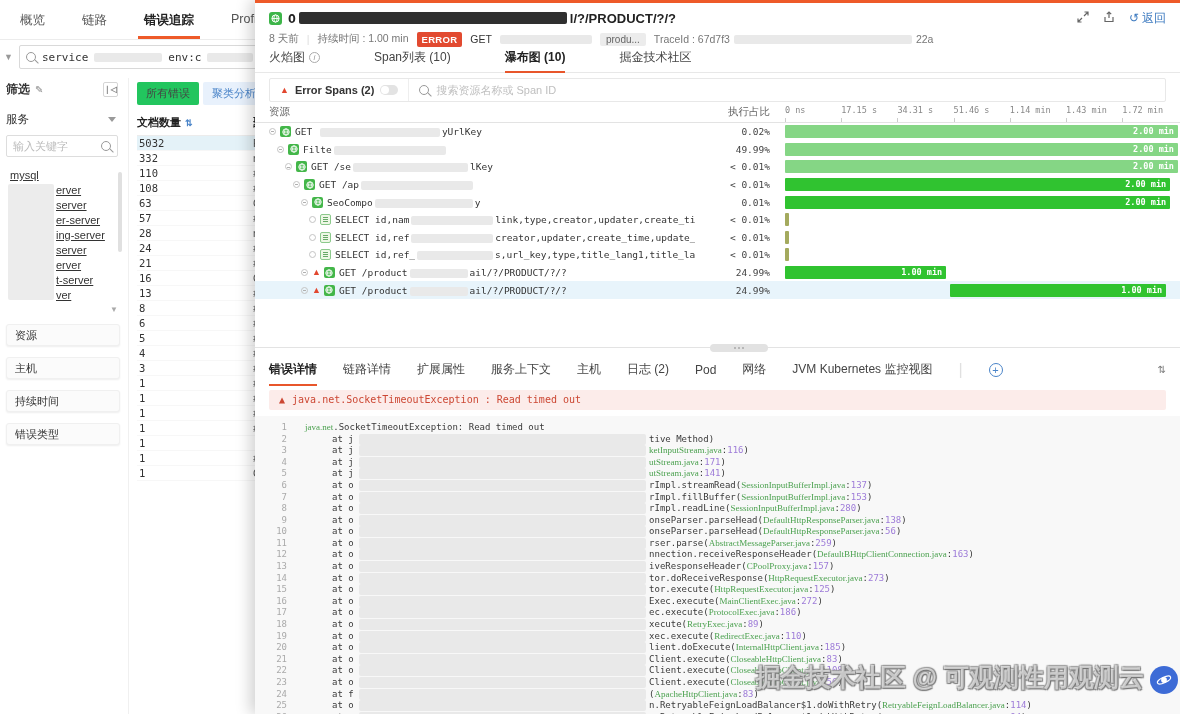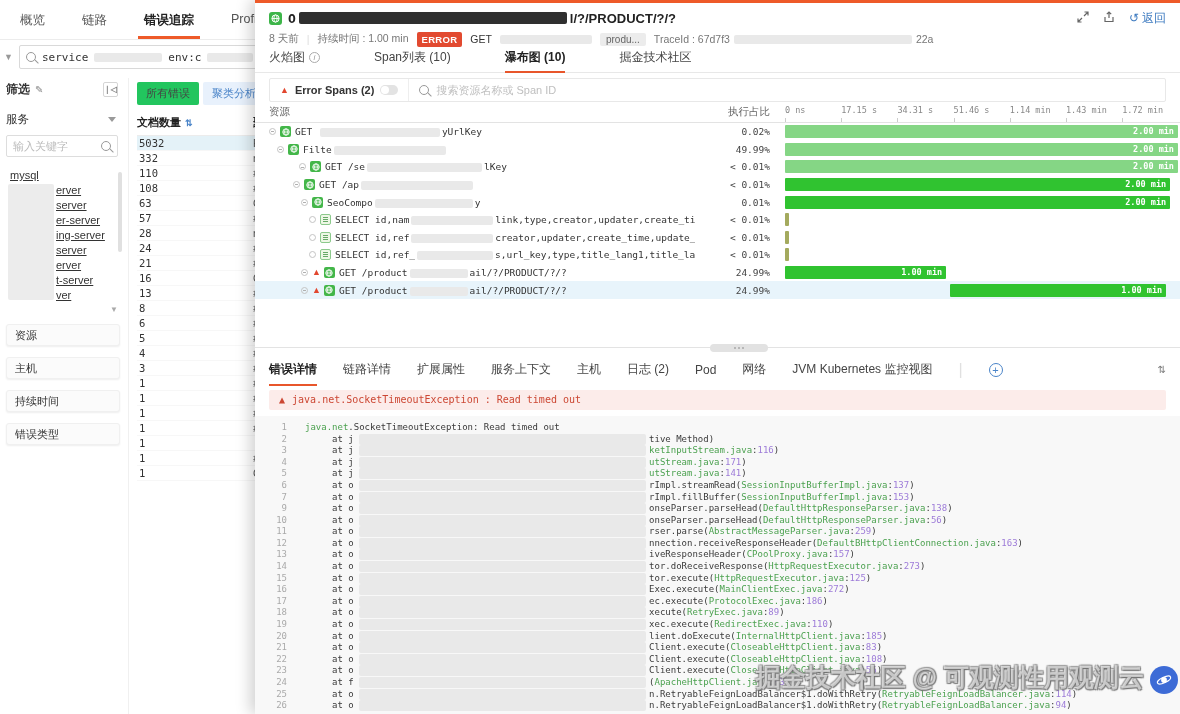--- a/index.html
+++ b/index.html
@@ -112,21 +112,21 @@
   .plus-circle { width:14px; height:14px; border:1px solid #4a84c8; border-radius:50%; color:#4a84c8; font-size:11px; line-height:12px; text-align:center; }
   .btabs .rIcon { margin-left:auto; color:#777; font-size:10px; }
   .errbanner { margin:5px 14px 6px; height:20px; background:#fcecea; border-radius:2px; display:flex; align-items:center; gap:7px; padding:0 10px; }
   .errbanner span { font-family:"DejaVu Sans Mono", monospace; font-size:10px; color:#cc4733; }
   .stack { flex:1; background:#f8f8f8; overflow:hidden; padding-top:6px; }
   .sline { height:11.6px; line-height:11.6px; font-family:"DejaVu Sans Mono", monospace; font-size:9px; color:#3a3a3a; white-space:nowrap; }
   .sno { display:inline-block; width:32px; text-align:right; color:#aaa; }
   .sgap1 { display:inline-block; width:18px; }
   .sgap2 { display:inline-block; width:45px; }
   .sred { width:287px; height:11px; margin-right:3px; }
-  .jfile { color:#4ba14f; }
+  .jfile { color:#4ba14f;font-family:Liberation Serif, serif; }
   .jline { color:#9d7bd8; }
 
   
   .watermark { position:absolute; right:2px; bottom:20px; z-index:60; display:flex; align-items:flex-end; gap:6px; }
   .wm-text { font-size:25px; font-weight:bold; color:rgba(255,255,255,.6);
     text-shadow:1px 1px 1px rgba(110,110,110,.9), -1px -1px 1px rgba(160,160,160,.9),
                 1px -1px 1px rgba(130,130,130,.9), -1px 1px 1px rgba(130,130,130,.9); }
   .wm-badge { width:28px; height:28px; border-radius:50%; background:#3d6bd6; display:flex; align-items:center; justify-content:center; flex:0 0 auto; }
 </style>
 </head>
@@ -357,21 +357,21 @@
           <span class="rtext"><span>Filte</span><span class="redact" style="width: 112px;"></span><span></span></span>
         </div>
         <div class="wpct">49.99%</div>
         <div class="wtl">
           <div class="bar light" style="left: 0%; width: 100%;">
             <span>2.00 min</span>
           </div>
         </div>
       </div>
       <div class="wrow">
-        <div class="wres" style="padding-left: 44px;">
+        <div class="wres" style="padding-left: 30px;">
           <span class="twisty minus"></span>
           <span class="sicon web">
             <svg width="8" height="8" viewBox="0 0 10 10">
               <circle cx="5" cy="5" r="4" fill="none" stroke="#fff" stroke-width="1.2"></circle>
               <ellipse cx="5" cy="5" rx="1.8" ry="4" fill="none" stroke="#fff" stroke-width="1"></ellipse>
               <line x1="1" y1="5" x2="9" y2="5" stroke="#fff" stroke-width="1"></line>
             </svg>
           </span>
           <span class="rtext"><span>GET /se</span><span class="redact" style="width: 115px;"></span><span>lKey</span></span>
         </div>
@@ -537,20 +537,21 @@
   </div>
 
   <div class="stack" id="stack-pane">
       <div class="sline"><span class="sno">1</span><span class="sgap1"></span><span class="jfile">java.net</span>.SocketTimeoutException: Read timed out</div>
       <div class="sline"><span class="sno">2</span><span class="sgap2"></span>at j <span class="redact sred"></span>tive Method)</div>
       <div class="sline"><span class="sno">3</span><span class="sgap2"></span>at j <span class="redact sred"></span><span class="jfile">ketInputStream.java</span>:<span class="jline">116</span>)</div>
       <div class="sline"><span class="sno">4</span><span class="sgap2"></span>at j <span class="redact sred"></span><span class="jfile">utStream.java</span>:<span class="jline">171</span>)</div>
       <div class="sline"><span class="sno">5</span><span class="sgap2"></span>at j <span class="redact sred"></span><span class="jfile">utStream.java</span>:<span class="jline">141</span>)</div>
       <div class="sline"><span class="sno">6</span><span class="sgap2"></span>at o <span class="redact sred"></span>rImpl.streamRead(<span class="jfile">SessionInputBufferImpl.java</span>:<span class="jline">137</span>)</div>
       <div class="sline"><span class="sno">7</span><span class="sgap2"></span>at o <span class="redact sred"></span>rImpl.fillBuffer(<span class="jfile">SessionInputBufferImpl.java</span>:<span class="jline">153</span>)</div>
+      <div class="sline"><span class="sno">8</span><span class="sgap2"></span>at o <span class="redact sred"></span>rImpl.readLine(<span class="jfile">SessionInputBufferImpl.java</span>:<span class="jline">280</span>)</div>
       <div class="sline"><span class="sno">9</span><span class="sgap2"></span>at o <span class="redact sred"></span>onseParser.parseHead(<span class="jfile">DefaultHttpResponseParser.java</span>:<span class="jline">138</span>)</div>
       <div class="sline"><span class="sno">10</span><span class="sgap2"></span>at o <span class="redact sred"></span>onseParser.parseHead(<span class="jfile">DefaultHttpResponseParser.java</span>:<span class="jline">56</span>)</div>
       <div class="sline"><span class="sno">11</span><span class="sgap2"></span>at o <span class="redact sred"></span>rser.parse(<span class="jfile">AbstractMessageParser.java</span>:<span class="jline">259</span>)</div>
       <div class="sline"><span class="sno">12</span><span class="sgap2"></span>at o <span class="redact sred"></span>nnection.receiveResponseHeader(<span class="jfile">DefaultBHttpClientConnection.java</span>:<span class="jline">163</span>)</div>
       <div class="sline"><span class="sno">13</span><span class="sgap2"></span>at o <span class="redact sred"></span>iveResponseHeader(<span class="jfile">CPoolProxy.java</span>:<span class="jline">157</span>)</div>
       <div class="sline"><span class="sno">14</span><span class="sgap2"></span>at o <span class="redact sred"></span>tor.doReceiveResponse(<span class="jfile">HttpRequestExecutor.java</span>:<span class="jline">273</span>)</div>
       <div class="sline"><span class="sno">15</span><span class="sgap2"></span>at o <span class="redact sred"></span>tor.execute(<span class="jfile">HttpRequestExecutor.java</span>:<span class="jline">125</span>)</div>
       <div class="sline"><span class="sno">16</span><span class="sgap2"></span>at o <span class="redact sred"></span>Exec.execute(<span class="jfile">MainClientExec.java</span>:<span class="jline">272</span>)</div>
       <div class="sline"><span class="sno">17</span><span class="sgap2"></span>at o <span class="redact sred"></span>ec.execute(<span class="jfile">ProtocolExec.java</span>:<span class="jline">186</span>)</div>
       <div class="sline"><span class="sno">18</span><span class="sgap2"></span>at o <span class="redact sred"></span>xecute(<span class="jfile">RetryExec.java</span>:<span class="jline">89</span>)</div>

